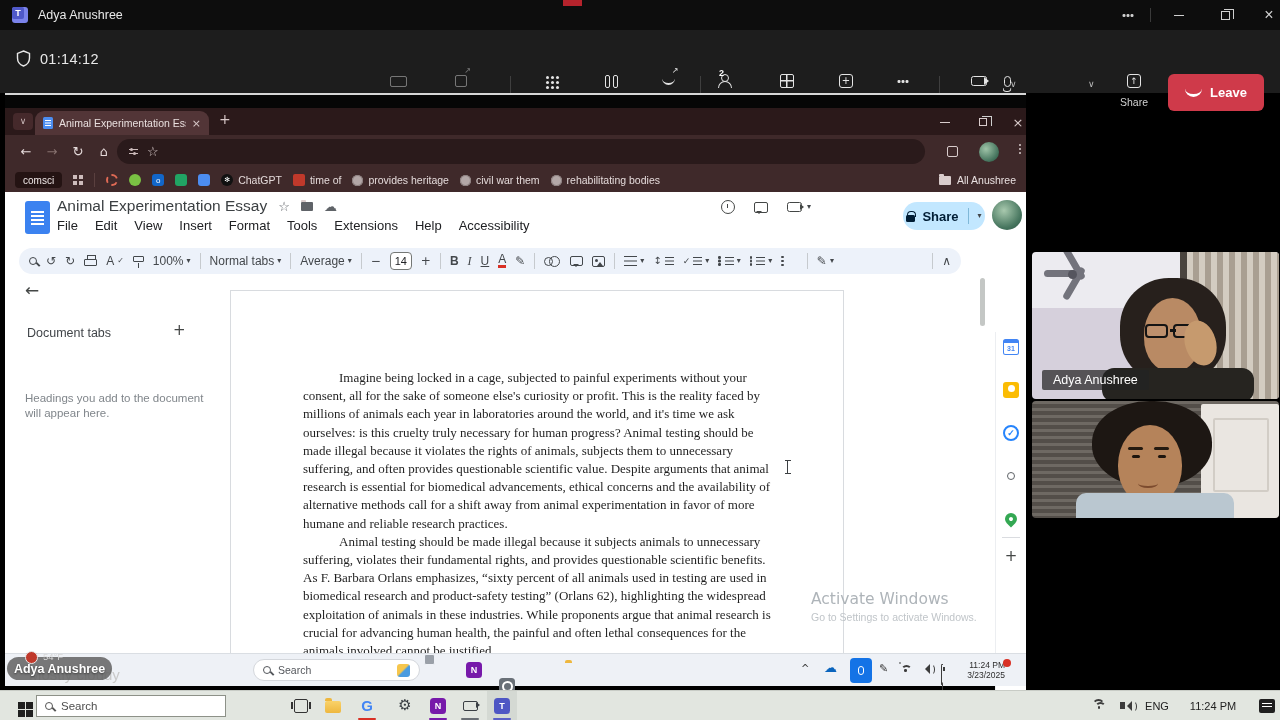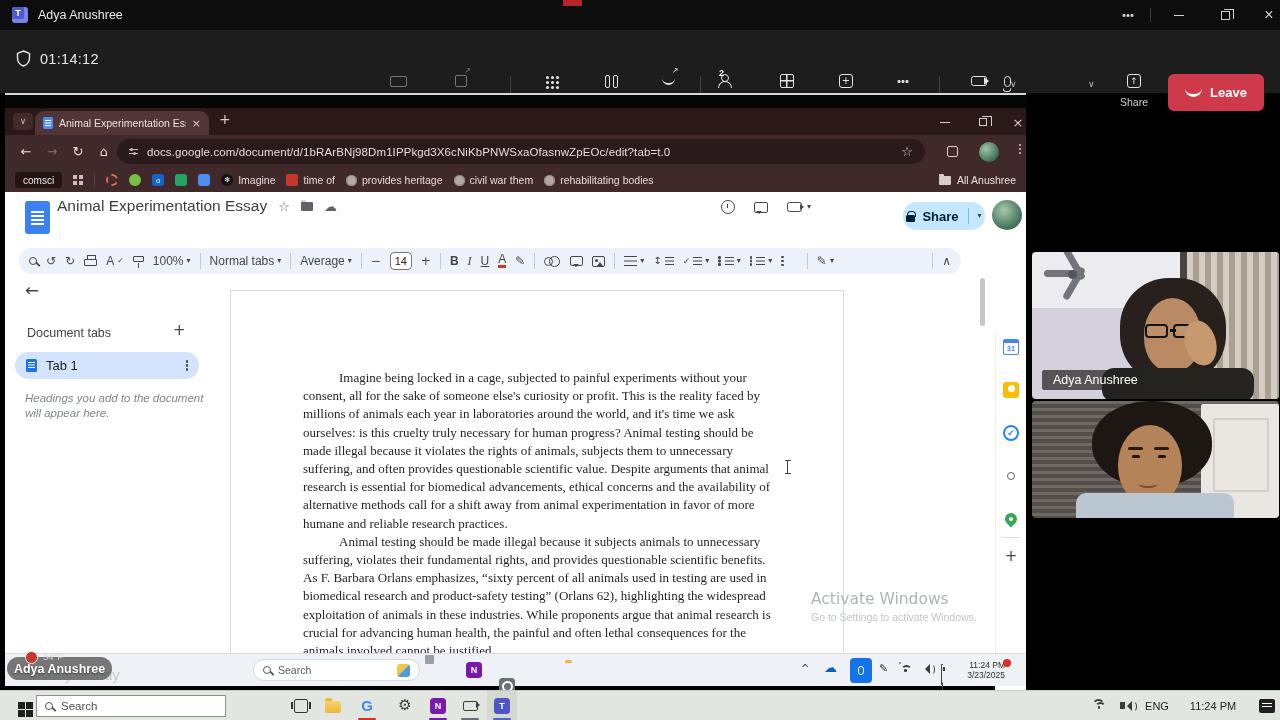--- a/index.html
+++ b/index.html
@@ -131,21 +131,21 @@
 
   .dbody{position:absolute;left:0;top:84px;width:1021px;height:377px;background:#fff}
   .lpanel{position:absolute;left:0;top:0;width:225px;height:100%;background:#fff}
   .backarr{position:absolute;left:20px;top:6px;font-size:17px;color:#444746}
   .dt-head{position:absolute;left:22px;top:50px;font-size:12.5px;color:#414549}
   .dt-plus{position:absolute;left:168px;top:47px;font-size:15px;color:#444746}
   .tabpill{position:absolute;left:10px;top:76px;width:184px;height:27px;background:#d3e3fd;border-radius:14px;display:flex;align-items:center;padding:0 11px;gap:9px}
   .tabpill .lbl{font-size:13px;color:#1f1f1f;flex:1}
   .tdoc{width:11px;height:13px;background:#1a73e8;border-radius:1.5px;position:relative}
   .tdoc:before{content:"";position:absolute;left:2px;top:3px;width:7px;height:1.2px;background:#fff;box-shadow:0 2.5px 0 #fff,0 5px 0 #fff}
-  .hint{position:absolute;left:20px;top:115px;width:180px;font-size:11.5px;font-style:italic;color:#80868b;line-height:15px}
+  .hint{position:absolute;left:20px;top:115px;width:180px;font-size:11.5px;color:#80868b;line-height:15px}
   .page{position:absolute;left:225px;top:14px;width:614px;height:363px;background:#fff;border:1px solid #d8dbdf;border-bottom:none}
   .essay{position:absolute;left:72px;top:78px;width:472px;font-family:"Liberation Serif","DejaVu Serif",serif;font-size:13px;line-height:18.2px;color:#1f1f1f;text-align:left}
   .essay p{text-indent:36px}
   .ibeam{position:absolute;left:778px;top:184px;width:9px;height:14px}
   .ibeam i{position:absolute;left:4px;top:0;width:1.2px;height:14px;background:#3c4043}
   .ibeam:before,.ibeam:after{content:"";position:absolute;left:1.5px;width:6px;height:1.2px;background:#3c4043}
   .ibeam:before{top:0}.ibeam:after{bottom:0}
   .wmark1{position:absolute;left:806px;top:314px;font-size:15.5px;color:#aeb4b9;font-family:"DejaVu Sans",sans-serif}
   .wmark2{position:absolute;left:806px;top:335px;font-size:10.5px;color:#c0c5c9}
   .scrollthumb{position:absolute;left:975px;top:2px;width:5px;height:48px;background:#c4c7c5;border-radius:3px}
@@ -385,21 +385,20 @@
         <span class="cwc glyph" style="left:998px;font-size:13px">×</span>
       </div>
 
       <div class="navbar">
         <span class="nico glyph" style="margin-left:8px">←</span>
         <span class="nico dim glyph">→</span>
         <span class="nico glyph">↻</span>
         <span class="nico glyph">⌂</span>
         <div class="urlpill">
           <span class="i-tune"></span>
-          <span class="urltxt">docs.google.com/document/d/1bRArBNj98Dm1IPPkgd3X6cNiKbPNWSxaOfasnwZpEOc/edit?tab=t.0</span>
           <span class="glyph" style="color:#d9cccc;font-size:13px">☆</span>
         </div>
         <span class="nico" style="position:absolute;left:934px">
             <span class="i-ext"></span>
           </span>
         <span style="position:absolute;left:974px" class="avatar-sm"></span>
         <span class="nico" style="position:absolute;left:1002px">
             <span class="kebab" style="background:#d9cccc;box-shadow:0 4px 0 #d9cccc,0 8px 0 #d9cccc"></span>
           </span>
       </div>
@@ -408,21 +407,21 @@
         <span class="chip">comsci</span>
         <span class="i-gridapps"></span>
         <span class="bsep"></span>
         <span class="fv" style="border:2px dashed #e06a55;background:transparent"></span>
         <span class="fv" style="background:#7ac143"></span>
         <span class="fv" style="background:#1266c9;border-radius:3px;color:#fff;font-size:8px;display:flex;align-items:center;justify-content:center">o</span>
         <span class="fv" style="background:#21a464;border-radius:3px"></span>
         <span class="fv" style="background:#4c8df0;border-radius:3px"></span>
         <span class="bmitem">
           <span class="fv" style="background:#111;color:#fff;font-size:7px;display:flex;align-items:center;justify-content:center">✻</span>
-          <span>Imagine</span>
+          <span>ChatGPT</span>
         </span>
         <span class="bmitem">
           <span class="fv" style="background:#c0392b;border-radius:2px"></span>
           <span>time of</span>
         </span>
         <span class="bmitem">
           <span class="i-globe"></span>
           <span>provides heritage</span>
         </span>
         <span class="bmitem">
@@ -443,20 +442,31 @@
         <div class="dheader">
           <span class="docicon"></span>
           <div class="dtitle-row">
             <span class="dtitle">Animal Experimentation Essay</span>
             <span class="hico glyph">☆</span>
             <span class="hico">
                 <span class="i-foldbm" style="background:#5f6368"></span>
               </span>
             <span class="hico glyph">☁</span>
           </div>
+          <nav class="menubar">
+            <span>File</span>
+            <span>Edit</span>
+            <span>View</span>
+            <span>Insert</span>
+            <span>Format</span>
+            <span>Tools</span>
+            <span>Extensions</span>
+            <span>Help</span>
+            <span>Accessibility</span>
+          </nav>
           <div class="dh-right" style="right:215px">
             <span class="i-clock"></span>
             <span class="i-bubble"></span>
             <span style="display:flex;align-items:center;gap:5px">
                 <span class="i-camdark"></span>
                 <span class="dd glyph">▾</span>
               </span>
           </div>
           <div class="sharepill">
             <span class="i-lock"></span>
@@ -551,25 +561,20 @@
             </span>
           <span class="tsep" style="margin-left:auto"></span>
           <span class="tbtn glyph">∧</span>
         </div>
 
         <div class="dbody">
           <div class="lpanel">
             <span class="backarr glyph">←</span>
             <span class="dt-head">Document tabs</span>
             <span class="dt-plus glyph">+</span>
-            <div class="tabpill">
-              <span class="tdoc"></span>
-              <span class="lbl">Tab 1</span>
-              <span class="kebab" style="color:#444746"></span>
-            </div>
             <p class="hint">Headings you add to the document will appear here.</p>
           </div>
 
           <div class="page">
             <div class="essay">
               <p>Imagine being locked in a cage, subjected to painful experiments without your consent, all for the sake of someone else's curiosity or profit. This is the reality faced by millions of animals each year in laboratories around the world, and it's time we ask ourselves: is this cruelty truly necessary for human progress? Animal testing should be made illegal because it violates the rights of animals, subjects them to unnecessary suffering, and often provides questionable scientific value. Despite arguments that animal research is essential for biomedical advancements, ethical concerns and the availability of alternative methods call for a shift away from animal experimentation in favor of more humane and reliable research practices.</p>
               <p>Animal testing should be made illegal because it subjects animals to unnecessary suffering, violates their fundamental rights, and provides questionable scientific benefits. As F. Barbara Orlans emphasizes, “sixty percent of all animals used in testing are used in biomedical research and product-safety testing” (Orlans 62), highlighting the widespread exploitation of animals in these industries. While proponents argue that animal research is crucial for advancing human health, the painful and often lethal consequences for the animals involved cannot be justified.</p>
             </div>
           </div>
 

